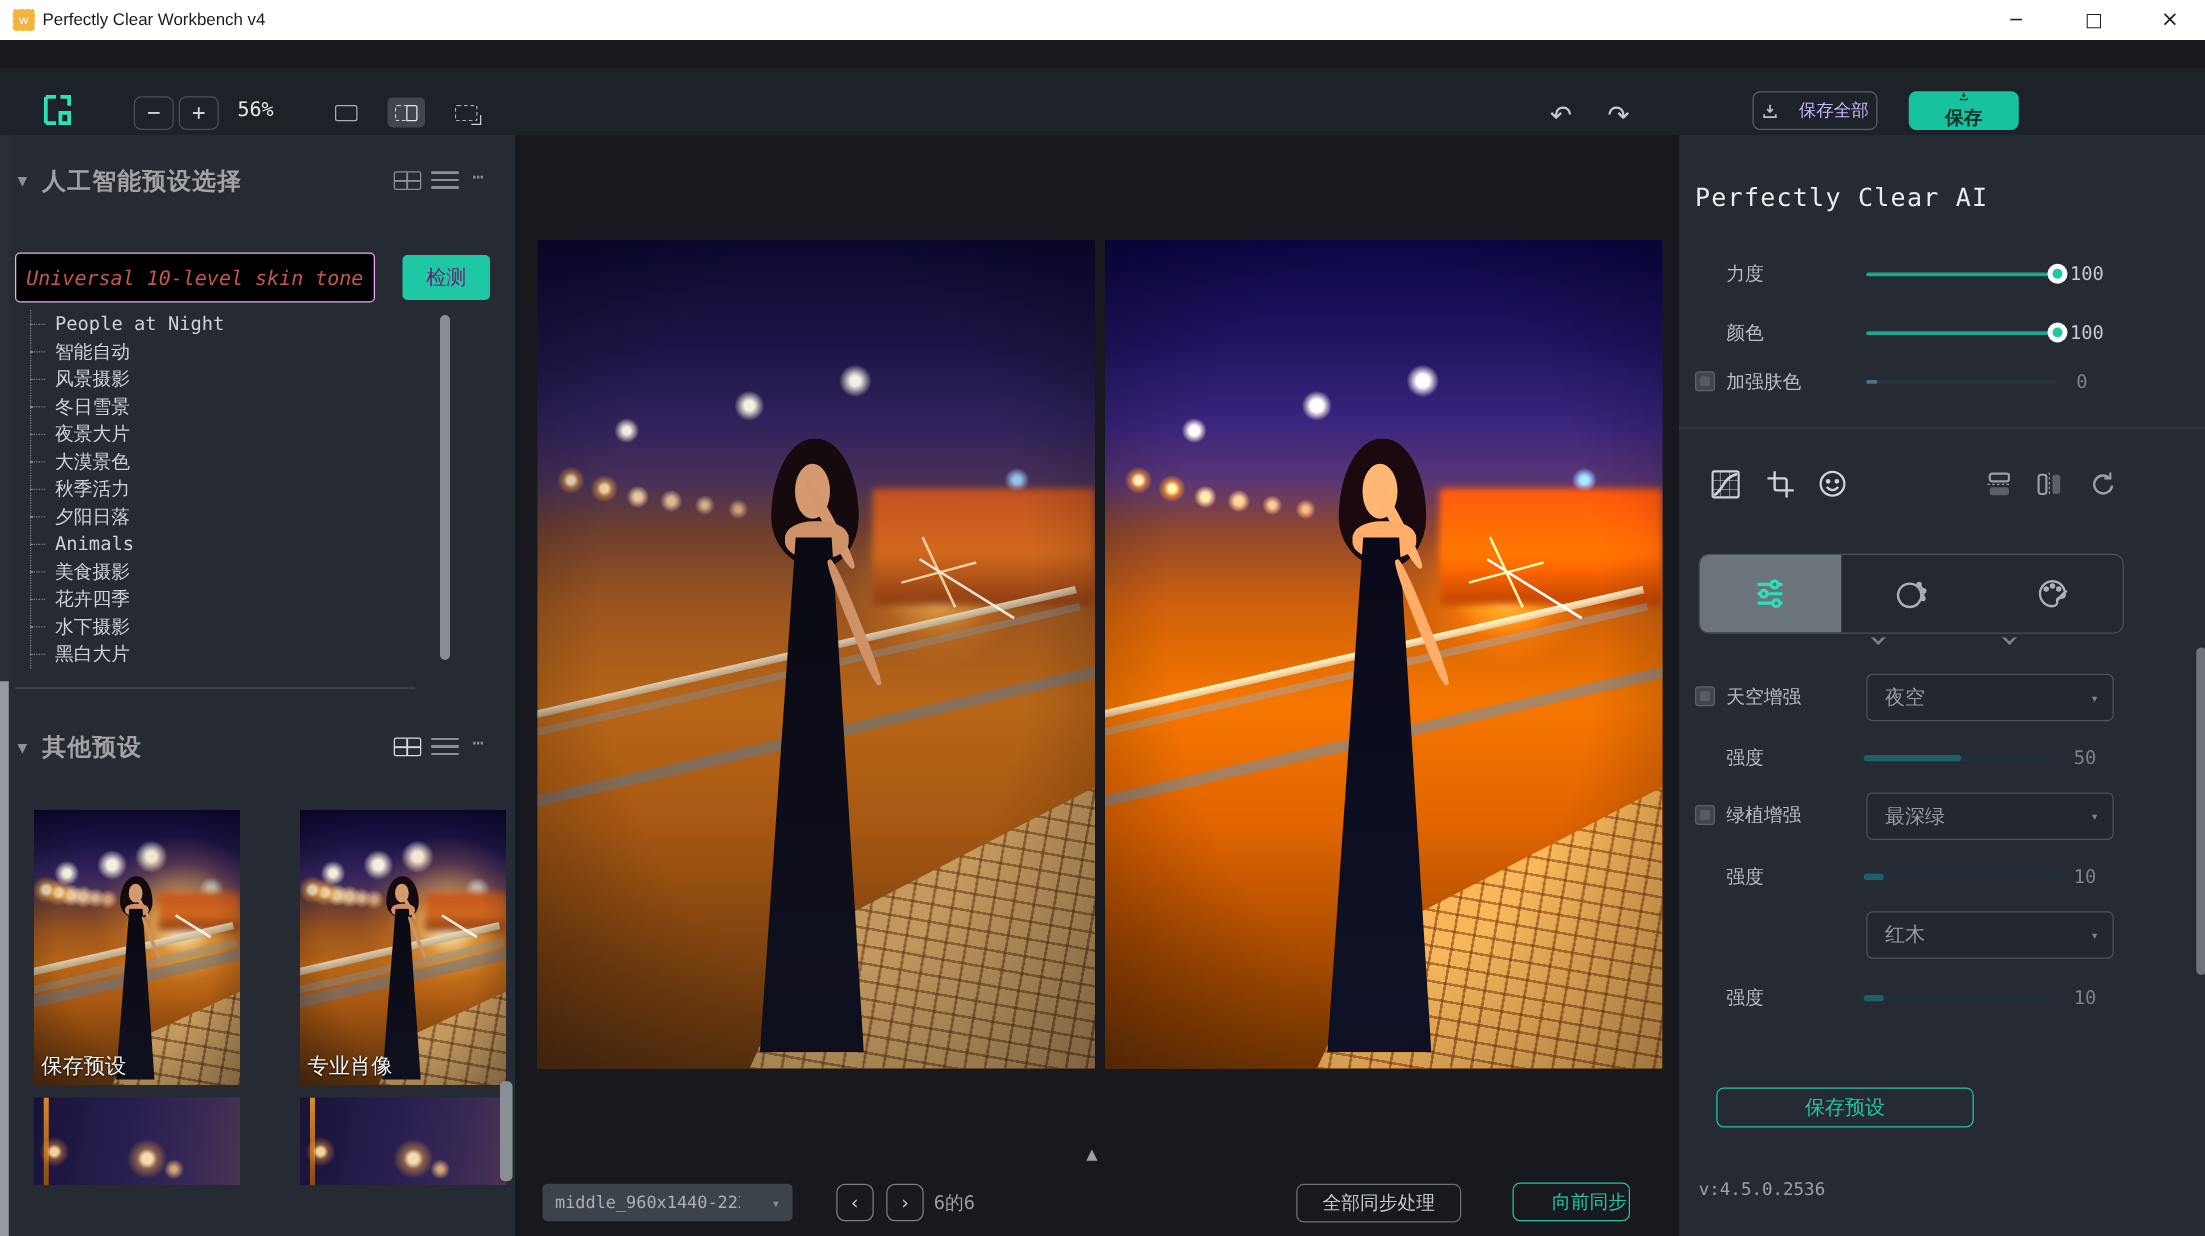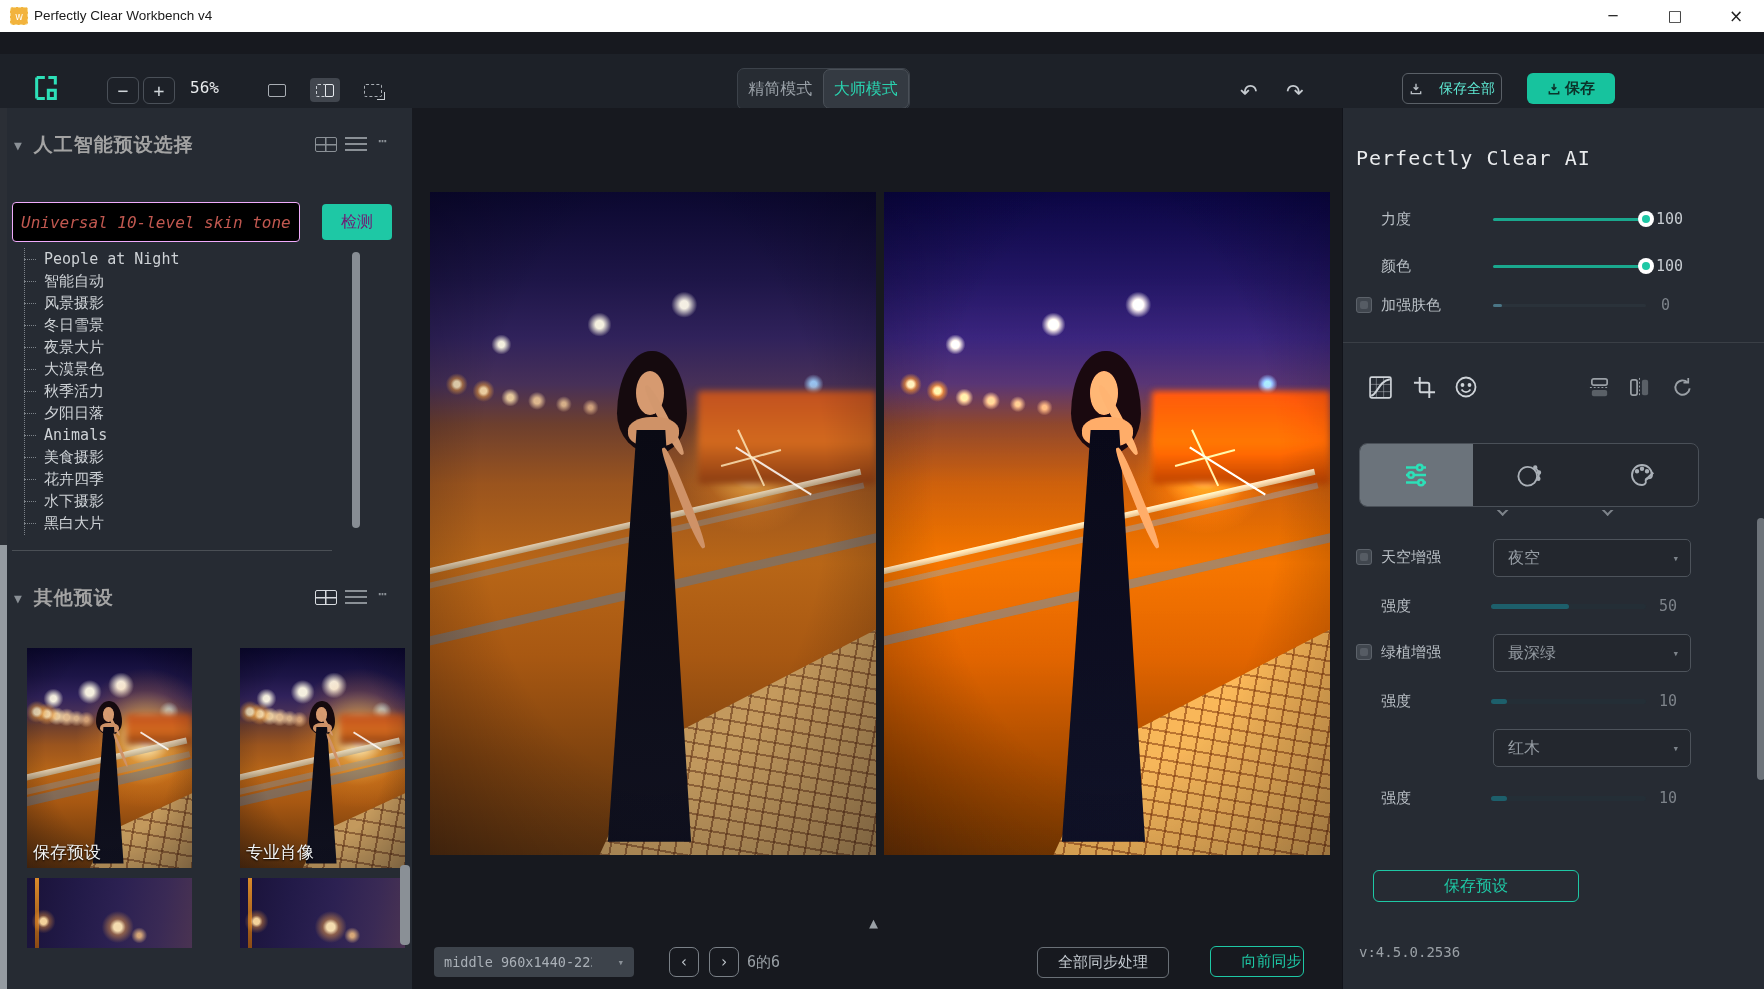--- a/index.html
+++ b/index.html
@@ -30,23 +30,23 @@
   .tbtn { position:absolute; border:1px solid #4a5058; border-radius:6px; background:transparent;
           display:flex; align-items:center; justify-content:center; color:#cfd4d9; }
   .viewbtn { width:30px; height:24px; top:24px; }
   .viewglyph { width:18px; height:13px; border:1.6px solid #a9aeb4; border-radius:2px; }
   .modewrap { position:absolute; left:737px; top:14px; width:173px; height:42px; background:#272c33;
               border:1px solid #3c424a; border-radius:7px; display:flex; }
   .modetab { flex:1; display:flex; align-items:center; justify-content:center; font-size:16px; color:#9aa1a8; }
   .modetab.active { background:#343a42; border:1px solid #4a5058; border-radius:7px; color:#2ad1ae; }
   .undoredo { position:absolute; top:26px; font-size:21px; color:#c6cbd0; font-family:"DejaVu Sans",sans-serif; }
   .saveall { position:absolute; left:1402px; top:19px; width:100px; height:31px; border:1px solid #5a6067;
-             border-radius:6px; color:#5eead4; font-size:14px; display:flex; align-items:center; justify-content:center; gap:16px; }
+             border-radius:6px; color:#c4b5fd; font-size:14px; display:flex; align-items:center; justify-content:center; gap:16px; }
   .savebtn { position:absolute; left:1527px; top:19px; width:88px; height:31px; background:#17c39e; border-radius:6px;
-             color:#0b332a; font-size:15px; font-weight:bold; display:flex; align-items:center; justify-content:center; gap:4px; }
+             color:#0b332a; font-size:15px; font-weight:bold; display:flex; align-items:center; justify-content:center; gap:4px;flex-direction:column; }
 
   
   .leftpanel { position:absolute; left:0; top:108px; width:412px; height:881px; background:#262b33; }
   .sechead { position:absolute; display:flex; align-items:center; gap:12px; }
   .secarrow { color:#8a9096; font-size:13px; }
   .sectitle { color:#a3a3a3; font-size:19px; font-weight:bold; letter-spacing:1px; }
   .mini-grid { width:22px; height:15px; border:1.5px solid #8a9096; border-radius:2px;
                background:linear-gradient(#8a9096,#8a9096) 50% 0/1.5px 100% no-repeat,
                           linear-gradient(#8a9096,#8a9096) 0 50%/100% 1.5px no-repeat; }
   .mini-grid.active { border-color:#d7dbdf;
@@ -202,24 +202,20 @@
         <div style="width:9px; height:13px; border:1.4px dashed #c9ced3; border-right:none; border-radius:2px 0 0 2px;"></div>
         <div style="width:9px; height:13px; border:1.6px solid #e6eaee; border-radius:0 2px 2px 0;"></div>
       </div>
     </div>
     <div class="abs viewbtn" style="left:358px; display:flex; align-items:center; justify-content:center;">
       <div style="position:relative; width:18px; height:13px; border:1.4px dashed #a9aeb4; border-radius:2px;">
         <div style="position:absolute; right:-4px; bottom:-4px; width:8px; height:8px; border-right:1.8px solid #c9ced3; border-bottom:1.8px solid #c9ced3;"></div>
       </div>
     </div>
 
-    <div class="modewrap">
-      <div class="modetab">精简模式</div>
-      <div class="modetab active">大师模式</div>
-    </div>
 
     <div class="undoredo" style="left:1240px;">↶</div>
     <div class="undoredo" style="left:1286px;">↷</div>
 
     <div class="saveall">
       <svg class="icon" width="14" height="14" viewBox="0 0 24 24" fill="none" stroke="#b9bfc5" stroke-width="2.4">
         <path d="M12 3v10M8 9l4 4 4-4"></path>
           <path d="M4 16v4h16v-4"></path>
       </svg>
       <span>保存全部</span>

